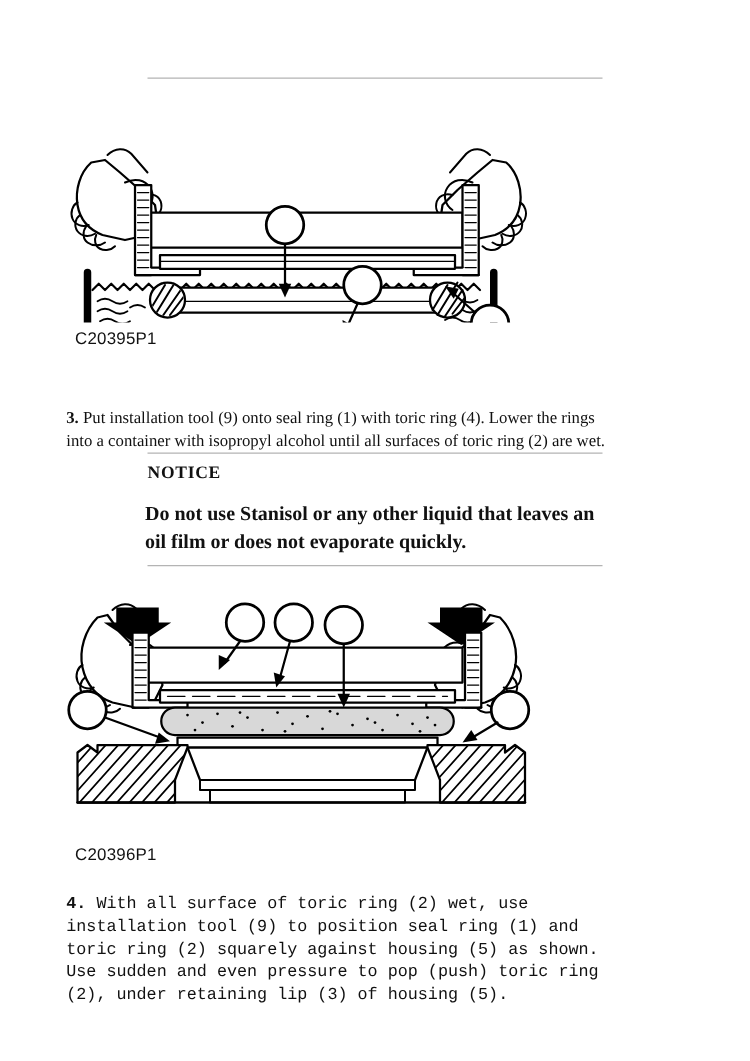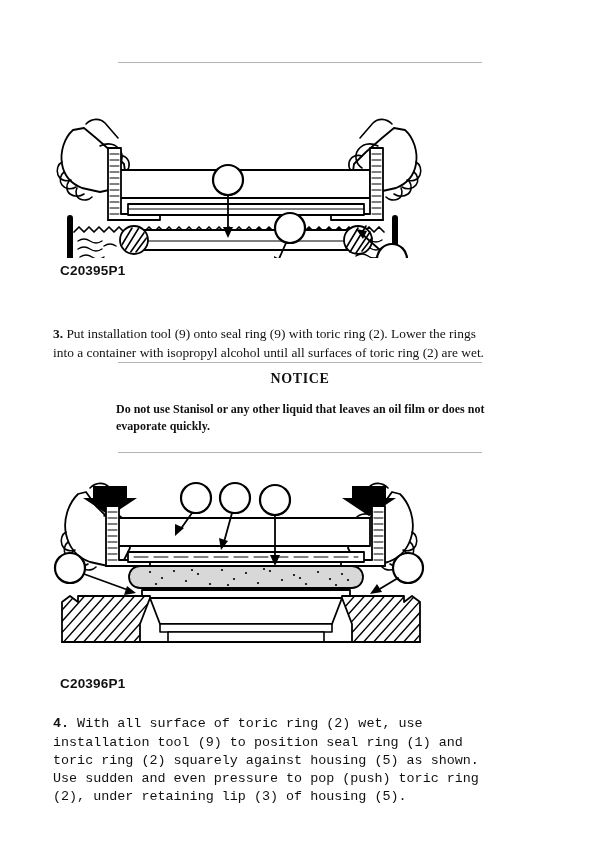--- a/index.html
+++ b/index.html
@@ -39,21 +39,21 @@
   }
   .fig1 { top: 78px;  height: 180px; }
   .fig2 { top: 466px; height: 190px; }
   .figure svg { display: block; }
 
   .fig-caption {
     position: absolute;
     left: 60px;
     font-family: "Liberation Sans", "DejaVu Sans", sans-serif;
     font-size: 13.5px;
-    font-weight: bold;
+    font-weight: normal;
     letter-spacing: 0.2px;
     color: #111111;
     white-space: nowrap;
   }
   .cap1 { top: 263px; }
   .cap2 { top: 676px; }
 
   
   .step {
     position: absolute;
@@ -66,32 +66,32 @@
   }
   .step-num { font-weight: bold; }
   .step3 { top: 312px; }
   .step4 { top: 702px; font-family: Liberation Mono, monospace; }
 
   .notice-title {
     position: absolute;
     left: 118px;
     top: 371px;
     width: 364px;
-    text-align: center;
+    text-align: left;
     font-size: 14px;
     font-weight: bold;
     letter-spacing: 0.6px;
     color: #111111;
   }
   .notice-body {
     position: absolute;
     left: 116px;
     top: 401px;
     width: 380px;
-    font-size: 12px;
+    font-size: 16px;
     font-weight: bold;
     line-height: 1.38;
     color: #111111;
   }
 </style>
 </head>
 <body>
 
 <div class="page">
 
@@ -207,21 +207,21 @@
       <defs>
         <clipPath id="clipA">
             <circle cx="134" cy="162" r="13"></circle>
           </clipPath>
       </defs>
     </svg>
   </div>
 
   <div class="fig-caption cap1">C20395P1</div>
 
-  <p class="step step3"><span class="step-num">3.</span><span> Put installation tool (9) onto seal ring (9) with toric ring (2). Lower the rings into a container with isopropyl alcohol until all surfaces of toric ring (2) are wet.</span></p>
+  <p class="step step3"><span class="step-num">3.</span><span> Put installation tool (9) onto seal ring (1) with toric ring (4). Lower the rings into a container with isopropyl alcohol until all surfaces of toric ring (2) are wet.</span></p>
 
   <div class="rule rule-notice-t"></div>
   <div class="notice-title">NOTICE</div>
   <div class="notice-body">Do not use Stanisol or any other liquid that leaves an oil film or does not evaporate quickly.</div>
   <div class="rule rule-notice-b"></div>
 
   <div class="figure fig2">
     <svg width="600" height="190" viewBox="0 0 600 190" xmlns="http://www.w3.org/2000/svg">
       <g fill="none" stroke="#000" stroke-width="1.6" stroke-linecap="round" stroke-linejoin="round">
 

